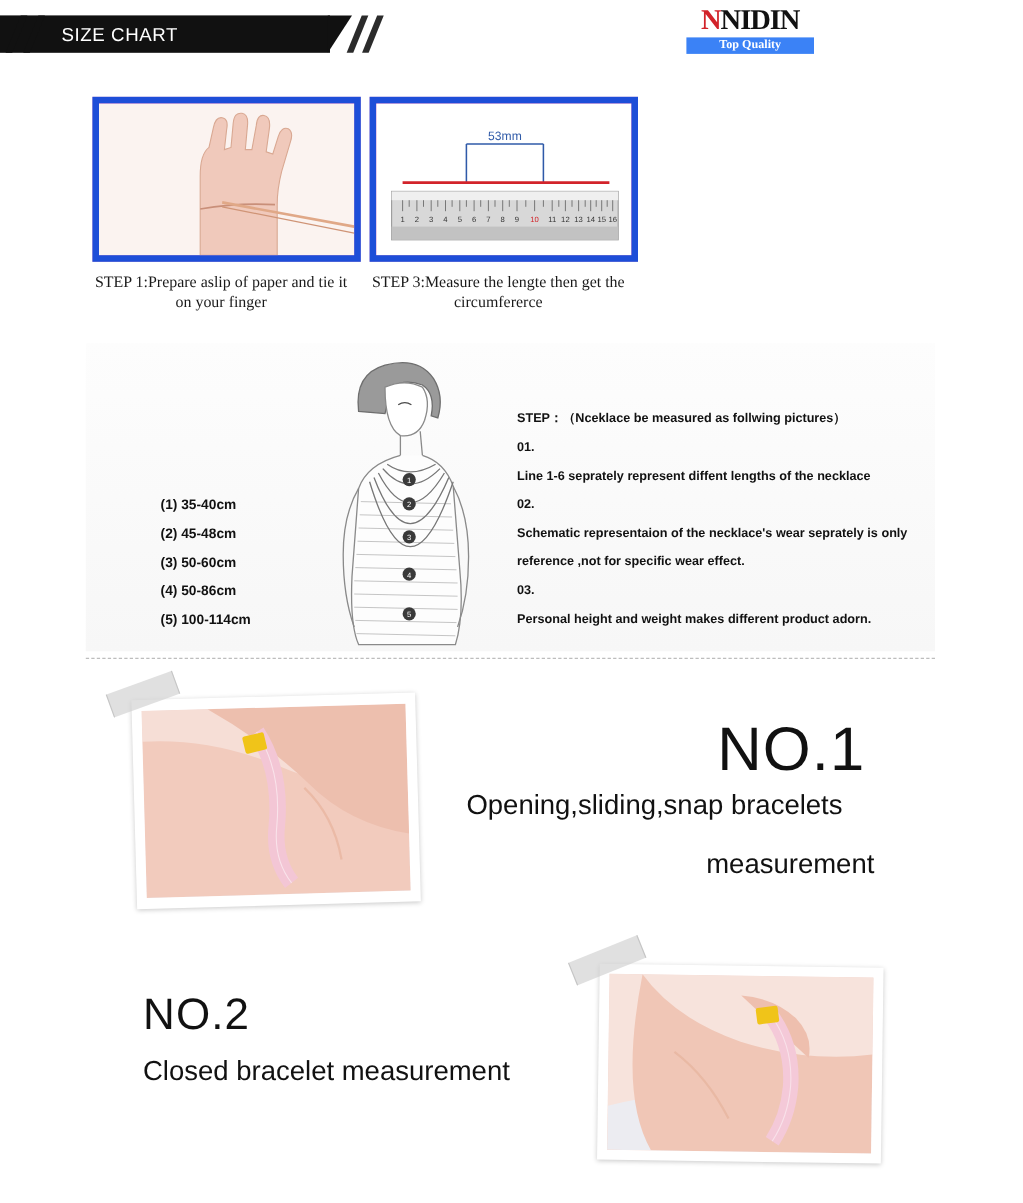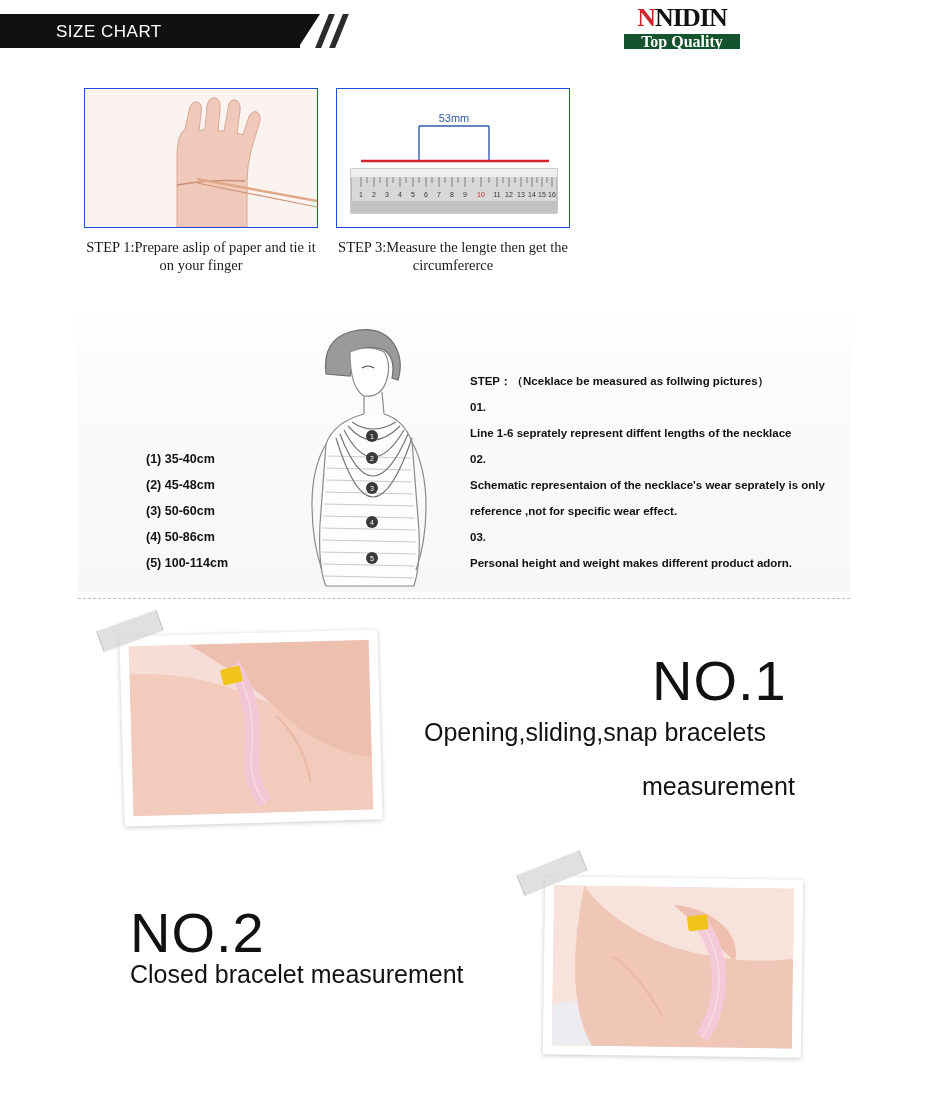--- a/index.html
+++ b/index.html
@@ -72,44 +72,44 @@
     letter-spacing: -1px;
     color: #111111;
     position: relative;
     display: block;
   }
   .logo-word .red {
     color: #d2232a;
   }
   .logo-tag {
     display: block;
-    background: #14532d;
+    background: #3b82f6;
     color: #ffffff;
     font-family: "Liberation Serif", serif;
     font-weight: bold;
-    font-size: 16px;
+    font-size: 11px;
     line-height: 15px;
     margin-top: 2px;
   }
 
   
   .steps {
     position: absolute;
     top: 88px; left: 84px;
     width: 762px;
     display: flex;
     gap: 18px;
   }
   .step {
     width: 234px;
   }
   .step-photo {
     width: 232px;
     height: 138px;
-    border: 1px solid #1d4ed8;
+    border: 6px solid #1d4ed8;
     background: #f9a8d4;
     position: relative;
     overflow: hidden;
   }
   .step-caption {
     margin-top: 10px;
     font-family: "Liberation Serif", serif;
     font-size: 14.5px;
     line-height: 18px;
     color: #1a1a1a;
@@ -204,21 +204,21 @@
     color: #111111;
     font-family: "Liberation Sans", sans-serif;
   }
   .no1-sub2 {
     position: absolute;
     top: 772px; left: 642px;
     font-size: 25px;
     color: #111111;
     font-family: "Liberation Sans", sans-serif;
   }
-  .no2-title { top: 900px; left: 130px; font-size: 56px; }
+  .no2-title { top: 900px; left: 130px; font-size: 40px; }
   .no2-sub {
     position: absolute;
     top: 960px; left: 130px;
     font-size: 25px;
     color: #111111;
     font-family: "Liberation Sans", sans-serif;
   }
 </style>
 </head>
 <body>

